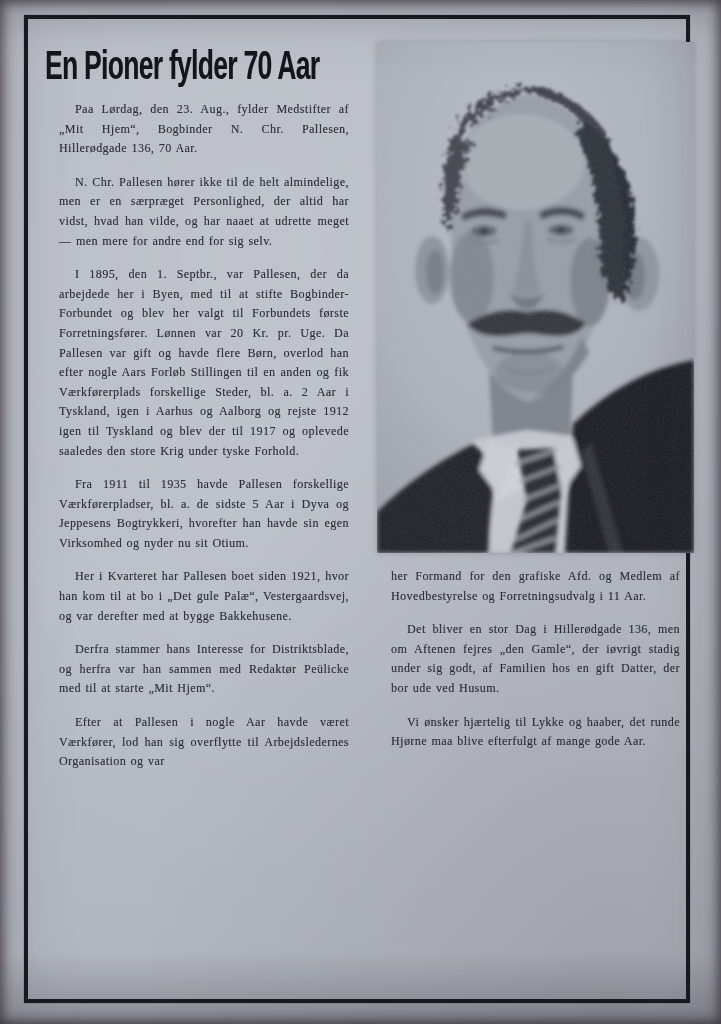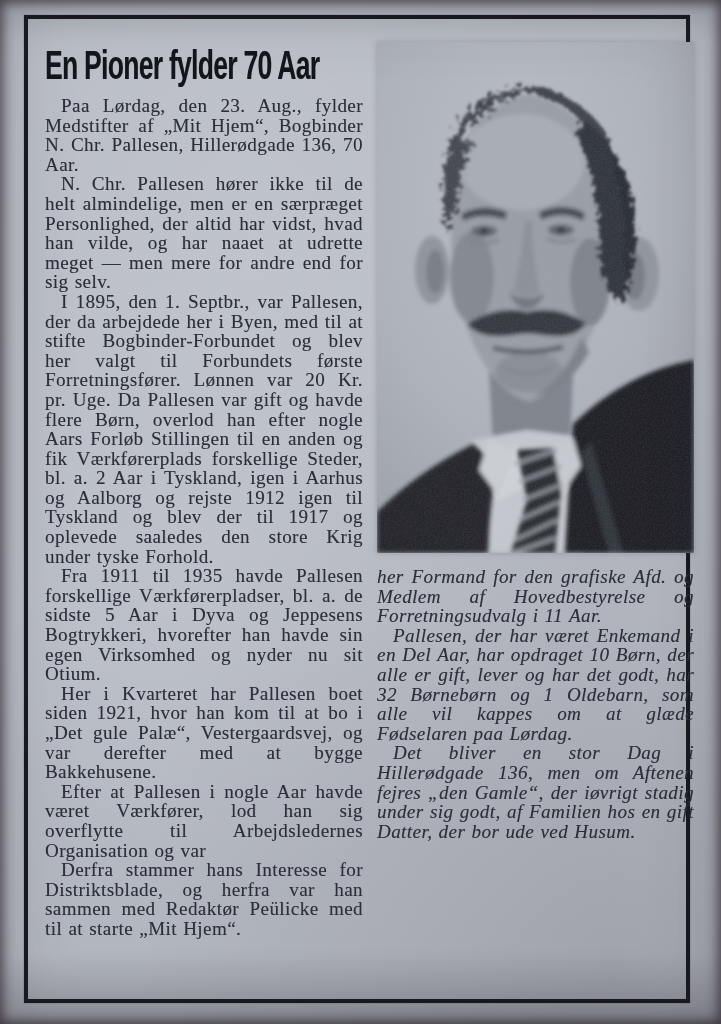--- a/index.html
+++ b/index.html
@@ -23,40 +23,40 @@
     position:absolute;left:24px;top:15px;
     width:666px;height:988px;
     border:4px solid #17181d;
     box-sizing:border-box;
     box-shadow:0 0 1px rgba(20,20,25,0.6);
   }
   .col-left{
     position:absolute;left:45px;top:42px;width:318px;
   }
   .col-right{
-    position:absolute;left:377px;top:42px;width:317px;font-style:italic;
+    position:absolute;left:377px;top:42px;width:317px;
   }
   h1.article-title{
     margin:0 0 10px 0;
     font-family:"Liberation Sans", sans-serif;
     font-weight:700;
     font-size:40px;
     line-height:44px;
     letter-spacing:-1px;
     color:#15161c;
     white-space:nowrap;
     transform:scale(0.66,1.02);
     transform-origin:left top;
     text-shadow:0.4px 0.4px 0.6px rgba(21,22,28,0.45);
   }
   .body-text p{
-    margin:0;
+    margin:14px;
     text-indent:16px;
     text-align:justify;
-    font-size:19px;
+    font-size:12px;
     line-height:19.6px;
     letter-spacing:0.45px;
     word-spacing:1px;
     color:#2c2e3a;
     text-shadow:0.3px 0.3px 0.5px rgba(44,46,58,0.35);
   }
   .body-text p.flush{text-indent:0;}
   figure.portrait{
     margin:0 0 14px 0;
     width:317px;height:511px;
@@ -71,22 +71,22 @@
   <div class="frame"></div>
 
   <div class="col-left">
     <h1 class="article-title">En Pioner fylder 70 Aar</h1>
     <div class="body-text">
       <p>Paa Lørdag, den 23. Aug., fylder Medstifter af „Mit Hjem“, Bogbinder N. Chr. Pallesen, Hillerødgade 136, 70 Aar.</p>
       <p>N. Chr. Pallesen hører ikke til de helt almindelige, men er en særpræget Personlighed, der altid har vidst, hvad han vilde, og har naaet at udrette meget — men mere for andre end for sig selv.</p>
       <p>I 1895, den 1. Septbr., var Pallesen, der da arbejdede her i Byen, med til at stifte Bogbinder-Forbundet og blev her valgt til Forbundets første Forretningsfører. Lønnen var 20 Kr. pr. Uge. Da Pallesen var gift og havde flere Børn, overlod han efter nogle Aars Forløb Stillingen til en anden og fik Værkførerplads forskellige Steder, bl. a. 2 Aar i Tyskland, igen i Aarhus og Aalborg og rejste 1912 igen til Tyskland og blev der til 1917 og oplevede saaledes den store Krig under tyske Forhold.</p>
       <p>Fra 1911 til 1935 havde Pallesen forskellige Værkførerpladser, bl. a. de sidste 5 Aar i Dyva og Jeppesens Bogtrykkeri, hvorefter han havde sin egen Virksomhed og nyder nu sit Otium.</p>
       <p>Her i Kvarteret har Pallesen boet siden 1921, hvor han kom til at bo i „Det gule Palæ“, Vestergaardsvej, og var derefter med at bygge Bakkehusene.</p>
+      <p>Derfra stammer hans Interesse for Distriktsblade, og herfra var han sammen med Redaktør Peülicke med til at starte „Mit Hjem“.</p>
       <p>Efter at Pallesen i nogle Aar havde været Værkfører, lod han sig overflytte til Arbejdsledernes Organisation og var</p>
-      <p>Derfra stammer hans Interesse for Distriktsblade, og herfra var han sammen med Redaktør Peülicke med til at starte „Mit Hjem“.</p>
     </div>
   </div>
 
   <div class="col-right">
     <figure class="portrait">
       <svg width="317" height="511" viewBox="0 0 317 511" xmlns="http://www.w3.org/2000/svg">
         <defs>
           <filter id="softF" x="-10%" y="-10%" width="120%" height="120%">
             <feGaussianBlur stdDeviation="2.3"></feGaussianBlur>
           </filter>
@@ -181,19 +181,19 @@
             <path d="M136 511 L178 496"></path>
           </g>
         </g>
 
         <rect width="317" height="511" filter="url(#grainF)" opacity="0.22"></rect>
       </svg>
     </figure>
 
     <div class="body-text">
       <p class="flush">her Formand for den grafiske Afd. og Medlem af Hovedbestyrelse og Forretningsudvalg i 11 Aar.</p>
-      <p>Pallesen, der har været Enkemand i en Del Aar, har opdraget 10 Børn, der alle er gift, lever og har det godt, har 32 Børnebørn og 1 Oldebarn, som alle vil kappes om at glæde Fødselaren paa Lørdag.</p>
       <p>Det bliver en stor Dag i Hillerødgade 136, men om Aftenen fejres „den Gamle“, der iøvrigt stadig under sig godt, af Familien hos en gift Datter, der bor ude ved Husum.</p>
+      <p>Vi ønsker hjærtelig til Lykke og haaber, det runde Hjørne maa blive efterfulgt af mange gode Aar.</p>
     </div>
   </div>
 
   <div class="page-vignette"></div>
 </div>
 
 </body></html>

